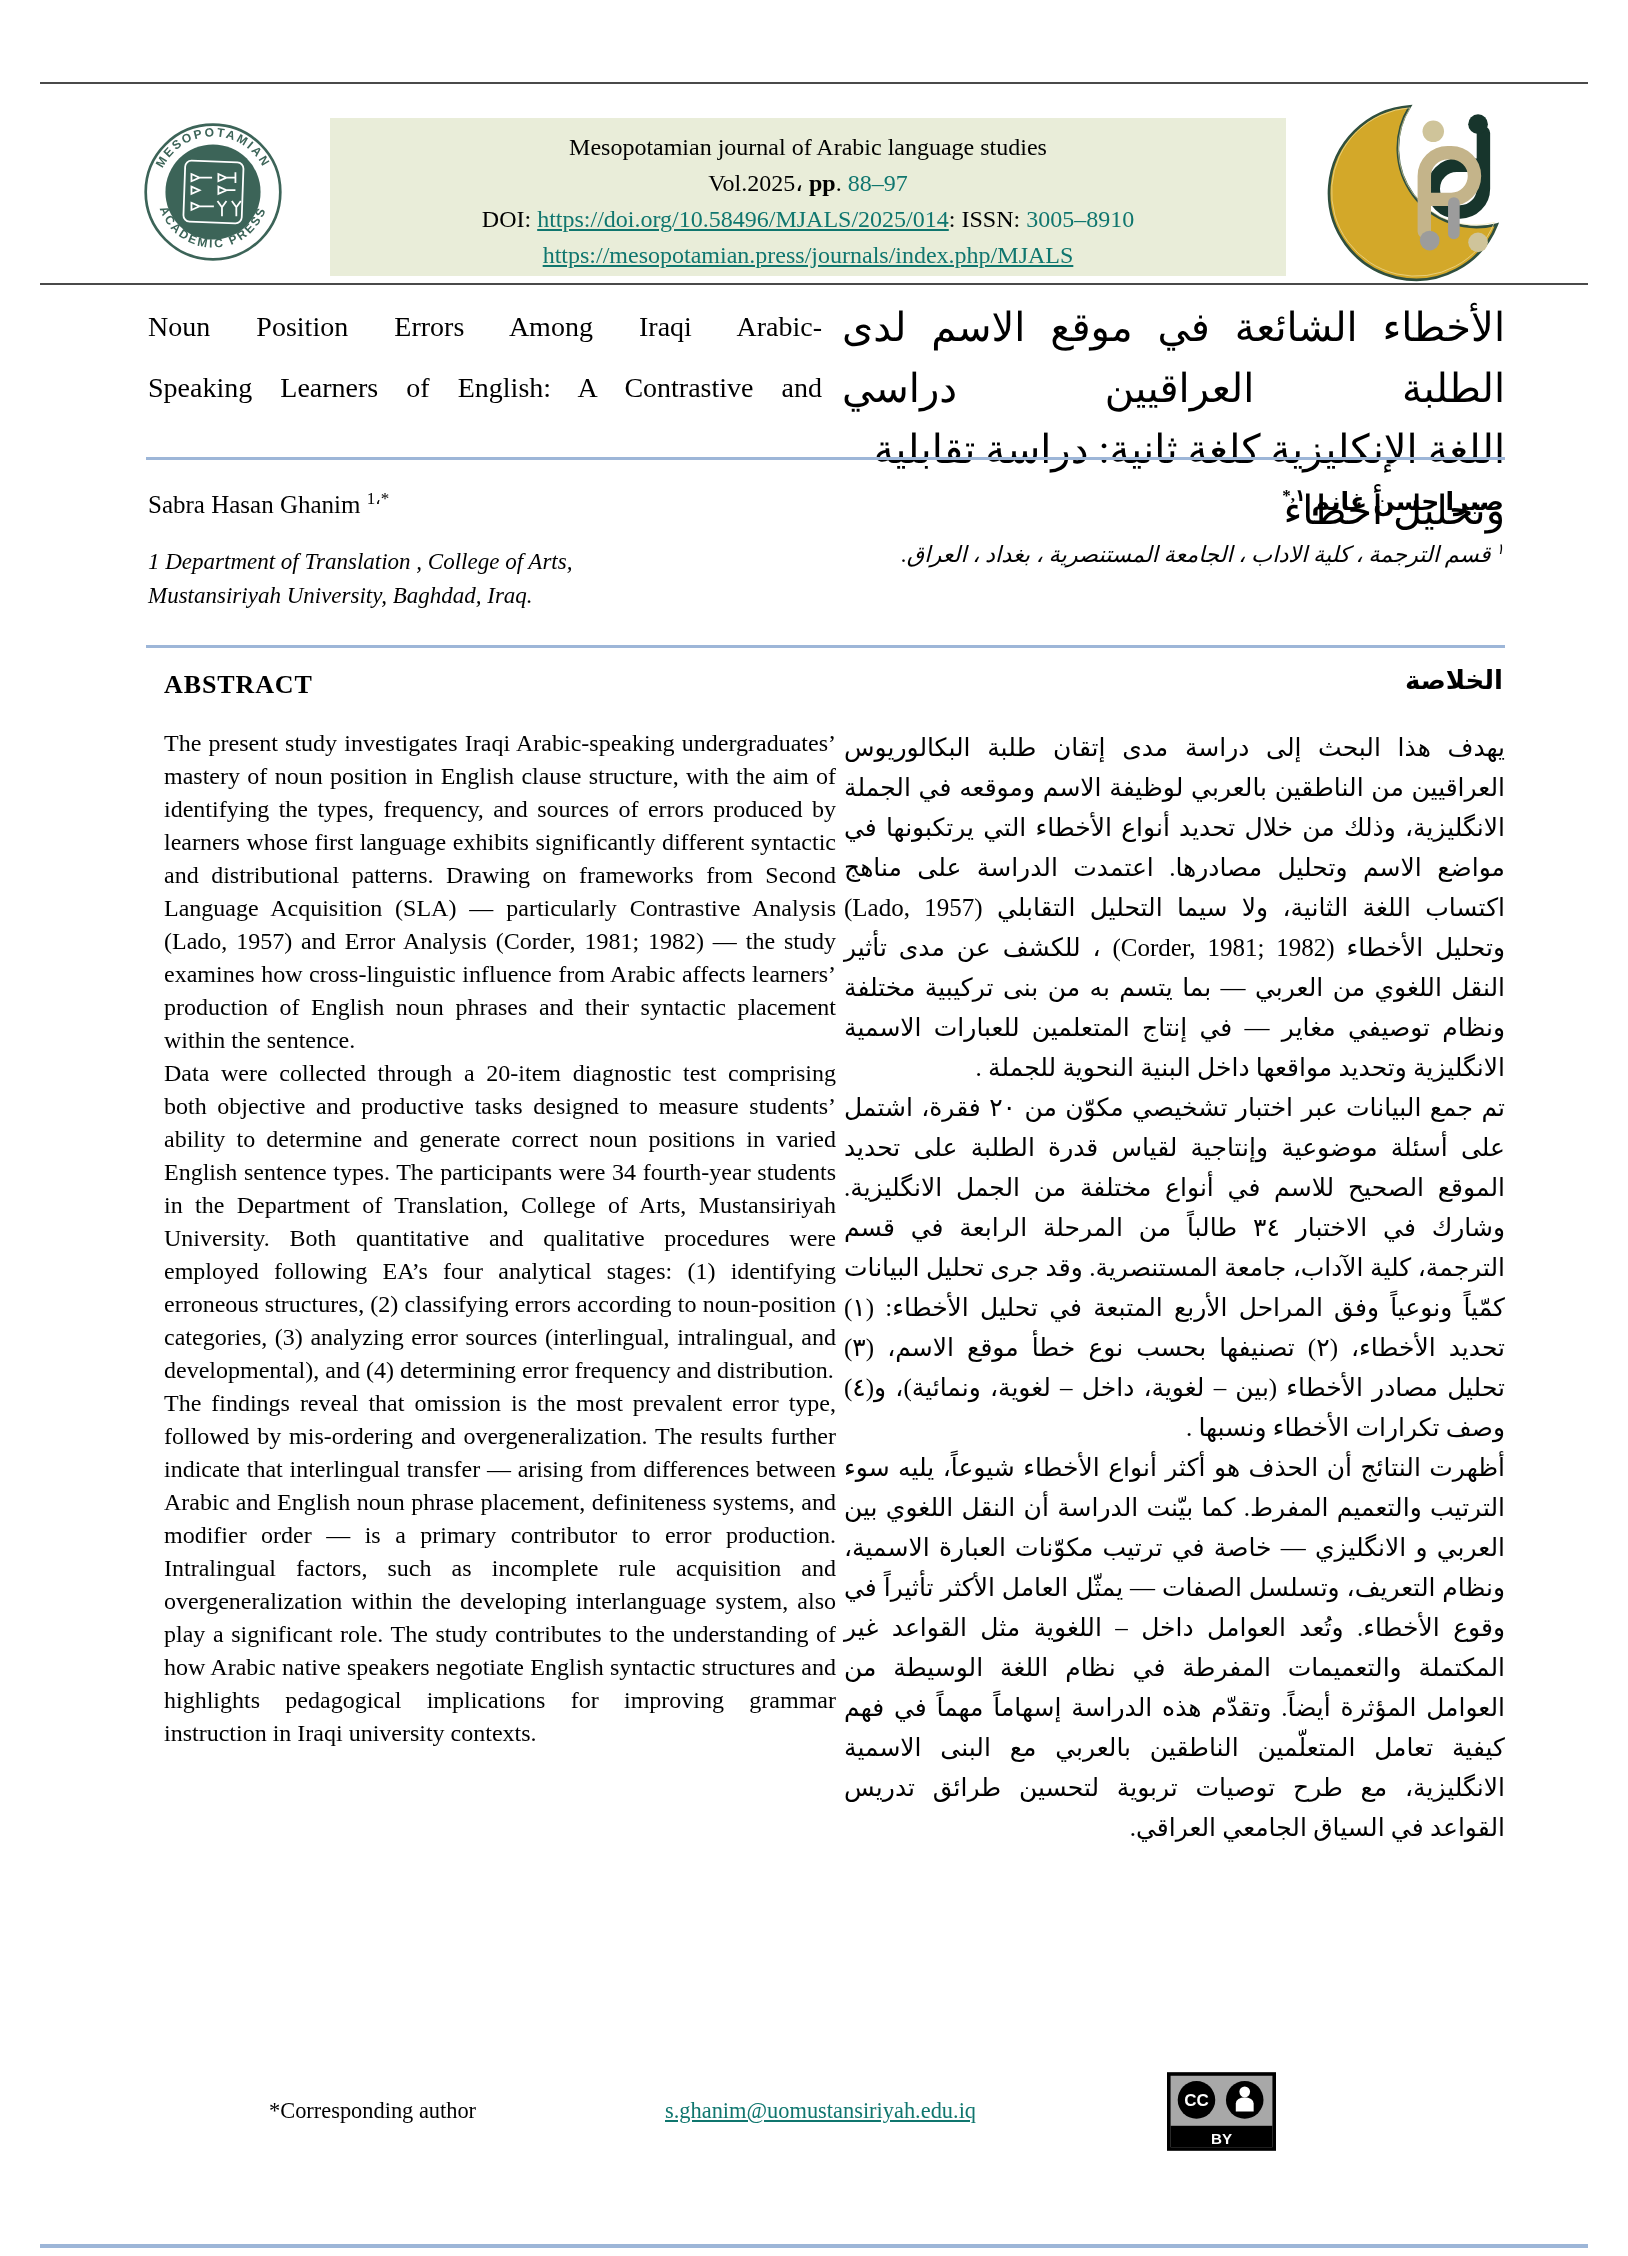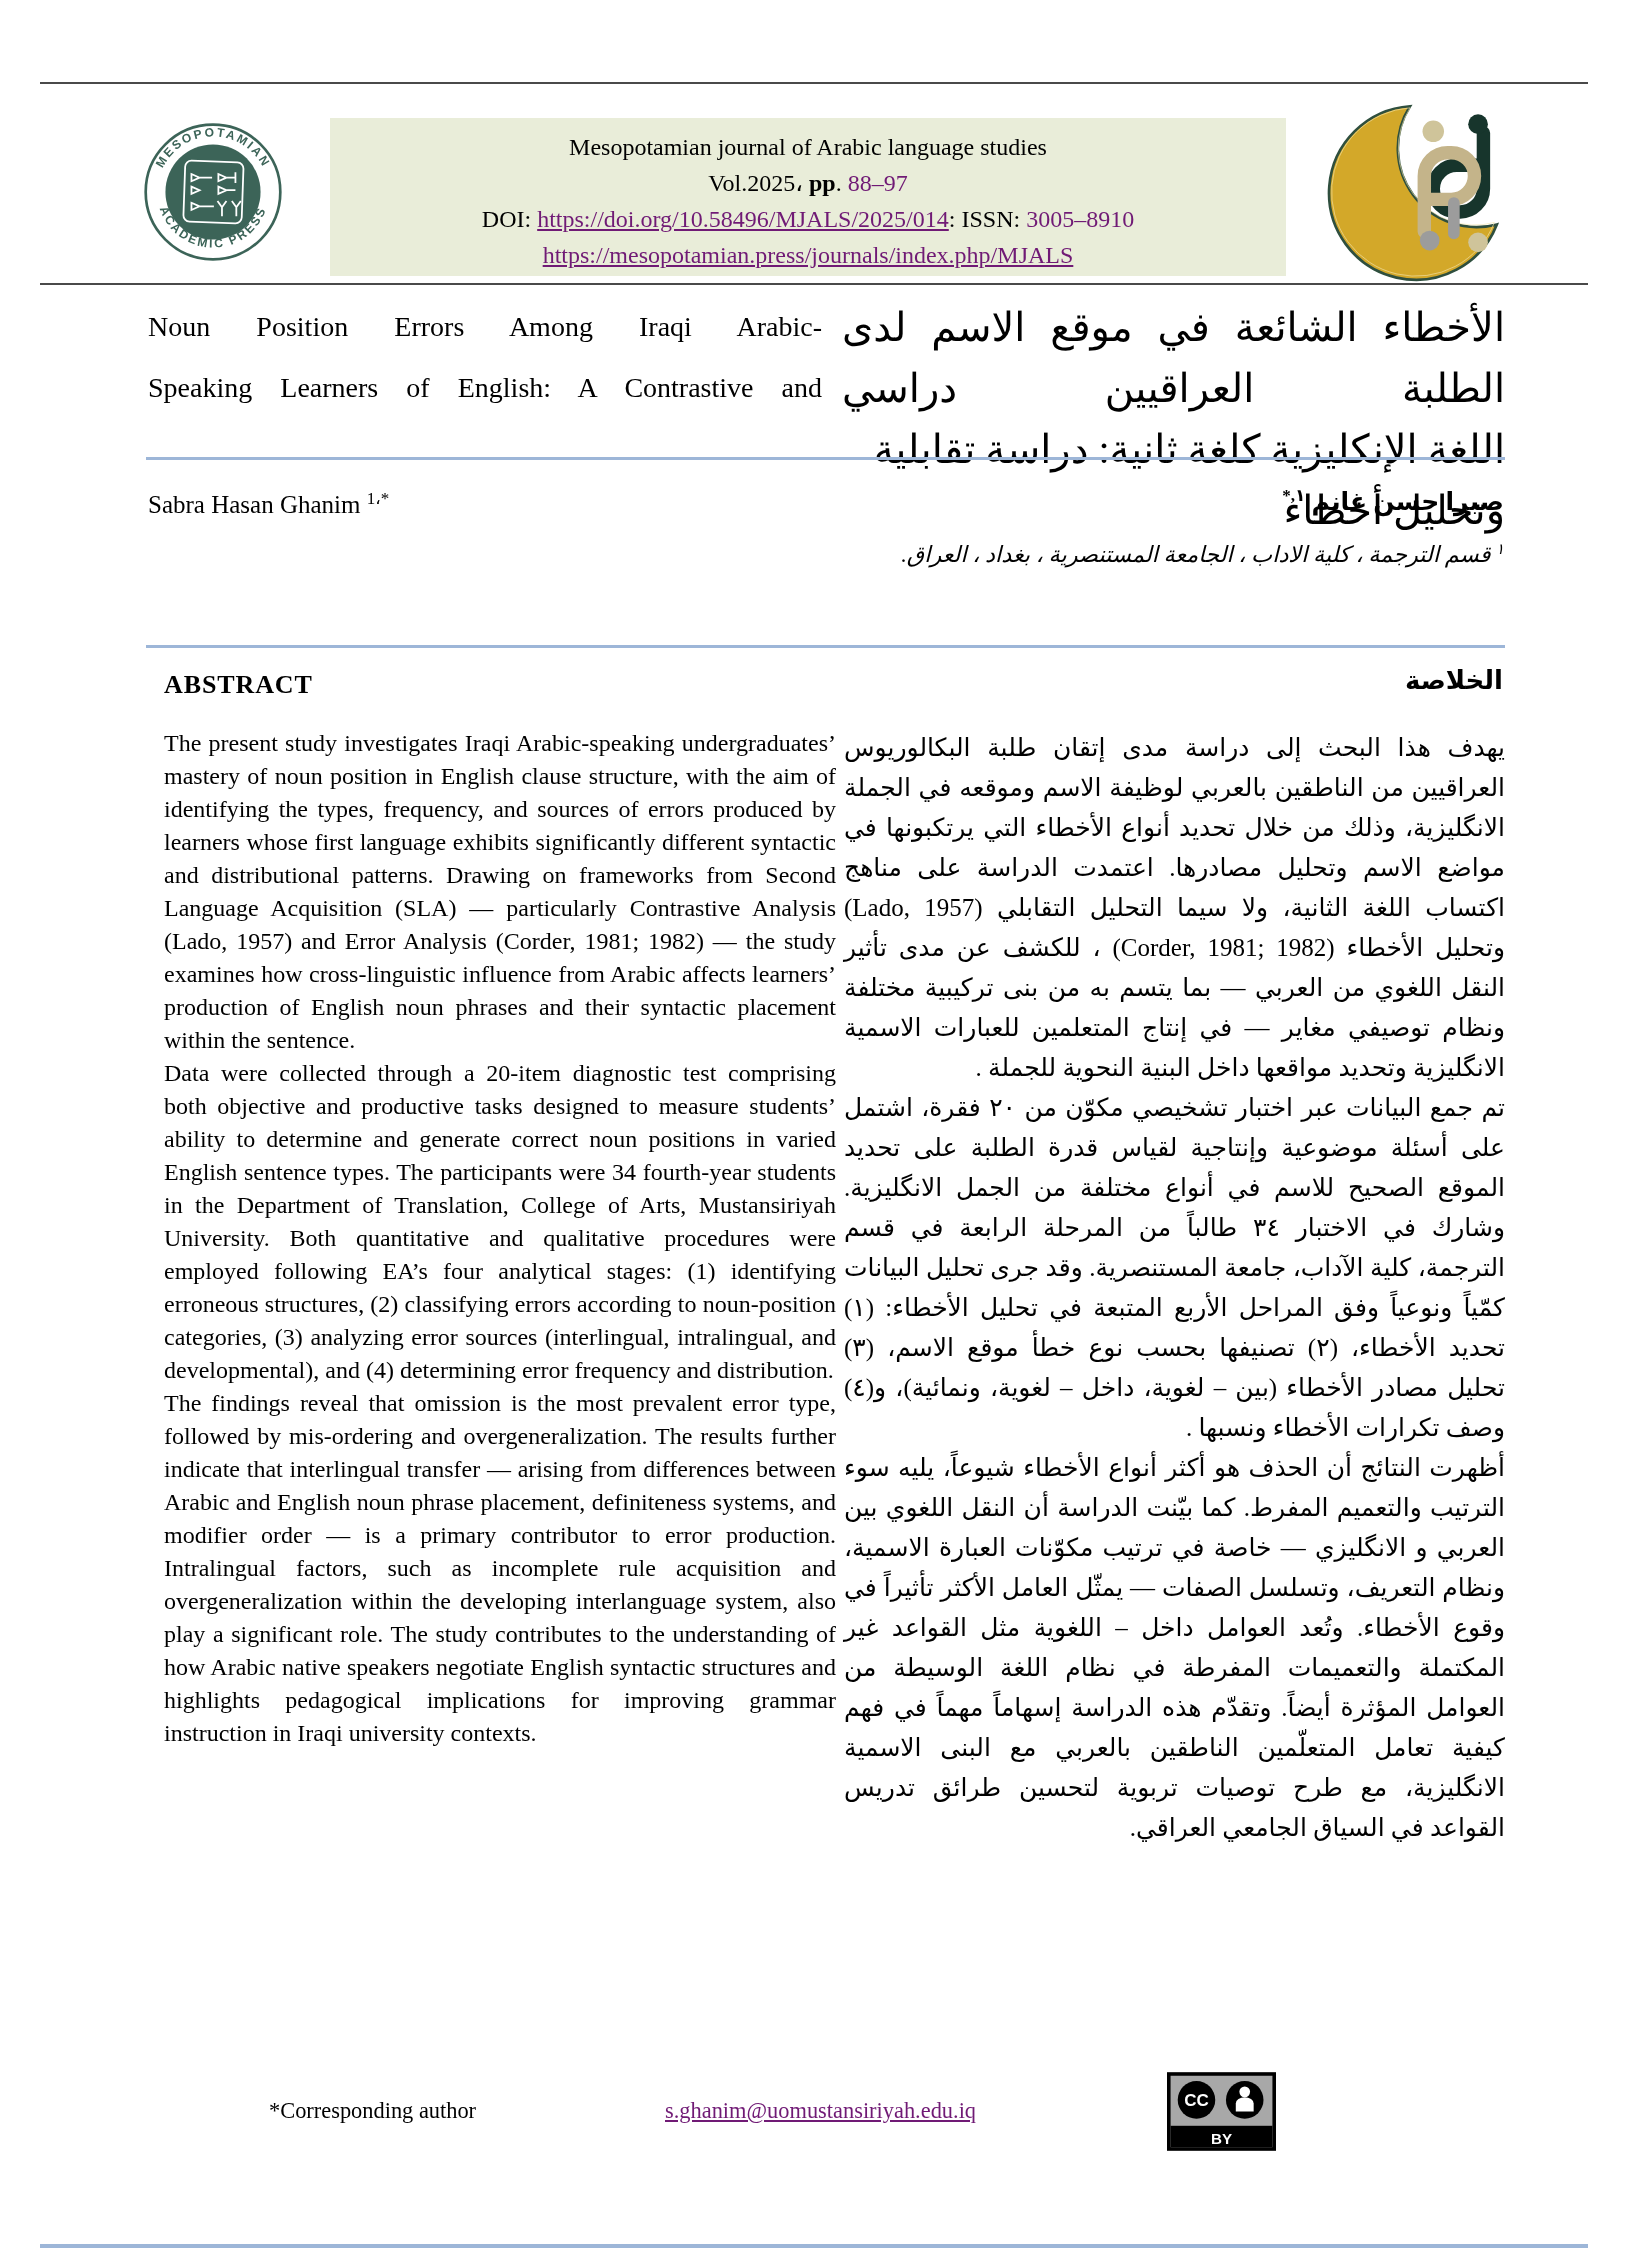--- a/index.html
+++ b/index.html
@@ -10,21 +10,21 @@
   .abs { position:absolute; }
   .rule { height:1.8px; background:#4a4a4a; }
   .bluerule { height:2.7px; background:#9db6d8; }
 
   
   .header-box {
     left:330px; top:118px; width:956px; height:158px;
     background:#e9edd9; text-align:center; font-size:24px; line-height:36px;
     padding-top:10.7px; box-sizing:border-box;
   }
-  .link { color:#701a75; }
+  .link { color:#0f766e; }
   .u { text-decoration:underline; }
   .b { font-weight:bold; }
 
   
   .title-en { left:148px; top:296px; width:674px; font-size:28px; line-height:61px; }
   .title-en .jl { text-align:justify; text-align-last:justify; }
   .title-ar {
     left:842px; top:297px; width:663px; direction:rtl; text-align:right;
     font-size:40px; line-height:61px;
     font-family:Liberation Serif, serif;
@@ -141,20 +141,21 @@
     <div class="jl">الأخطاء الشائعة في موقع الاسم لدى الطلبة العراقيين دراسي</div>
     <div>اللغة الإنكليزية كلغة ثانية: دراسة تقابلية وتحليل أخطاء</div>
   </div>
 
   <div class="abs bluerule" style="left:146px; top:457px; width:1359px;"></div>
 
   <div class="abs author-en">
     <span>Sabra Hasan Ghanim</span>
     <sup>1،*</sup>
   </div>
+  <div class="abs affil-en">1 Department of Translation , College of Arts, Mustansiriyah University, Baghdad, Iraq.</div>
 
   <div class="abs author-ar" lang="ar" dir="rtl">
     <span>صبرا حسن غانم</span>
     <sup>١,*</sup>
   </div>
   <div class="abs affil-ar" lang="ar" dir="rtl">
     <sup>١</sup><span> قسم الترجمة ، كلية الاداب ، الجامعة المستنصرية ، بغداد ، العراق.</span>
   </div>
 
   <div class="abs bluerule" style="left:146px; top:645px; width:1359px;"></div>

